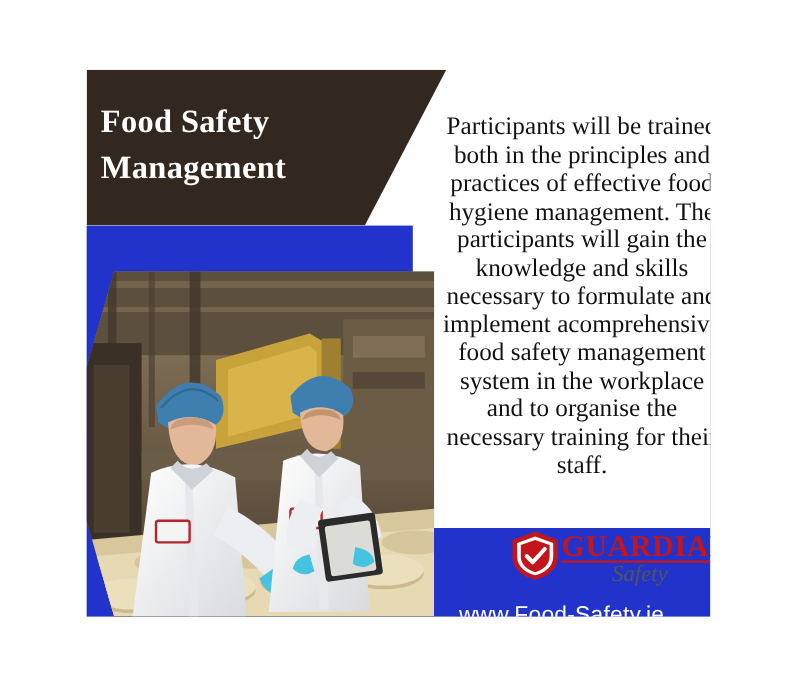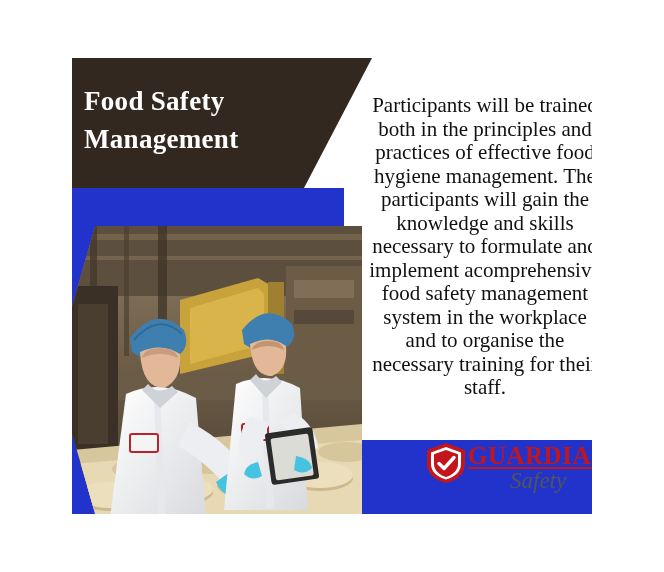--- a/index.html
+++ b/index.html
@@ -129,21 +129,21 @@
     font-size: 25px;
     letter-spacing: 0.5px;
   }
   .logo-safety {
     position: absolute;
     left: 86px;
     top: 28px;
     color: #555555;
     font-family: "Liberation Serif", serif;
     font-style: italic;
-    font-size: 23px;
+    font-size: 19px;
   }
   .logo-rule {
     position: absolute;
     left: 44px;
     top: 27px;
     width: 124px;
     height: 2px;
     background: #c2161c;
   }
 
@@ -284,15 +284,16 @@
         <path d="M22 1 L41 8 V22 C41 32 32 39 22 41 C12 39 3 32 3 22 V8 Z" fill="#c2161c"></path>
         <path d="M22 5 L37 10.5 V22 C37 30 30 35.6 22 37.4 C14 35.6 7 30 7 22 V10.5 Z" fill="#ffffff"></path>
         <path d="M22 8 L34 12.2 V22 C34 28.6 28.2 33.3 22 34.9 C15.8 33.3 10 28.6 10 22 V12.2 Z" fill="#c2161c"></path>
         <path d="M15 21.5 l5 5 l10 -11" fill="none" stroke="#ffffff" stroke-width="3.4" stroke-linecap="round" stroke-linejoin="round"></path>
       </svg>
       <div class="logo-rule"></div>
       <div class="logo-guardian">GUARDIAN</div>
       <div class="logo-safety">Safety</div>
     </div>
 
+    <div class="website">www.Food-Safety.ie</div>
 
   </div>
 </div>
 
 </body></html>

